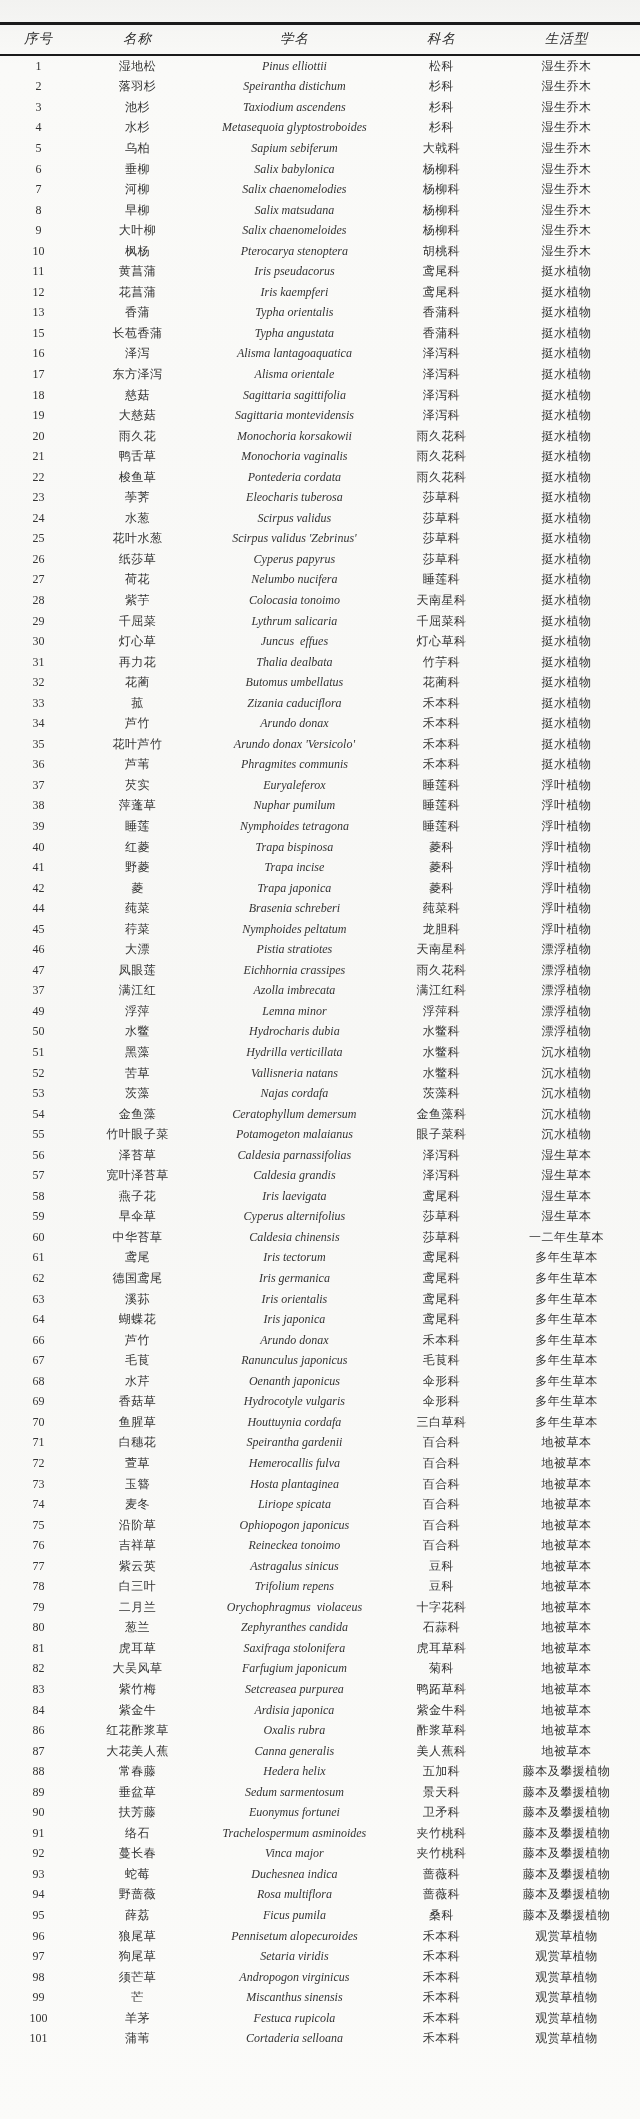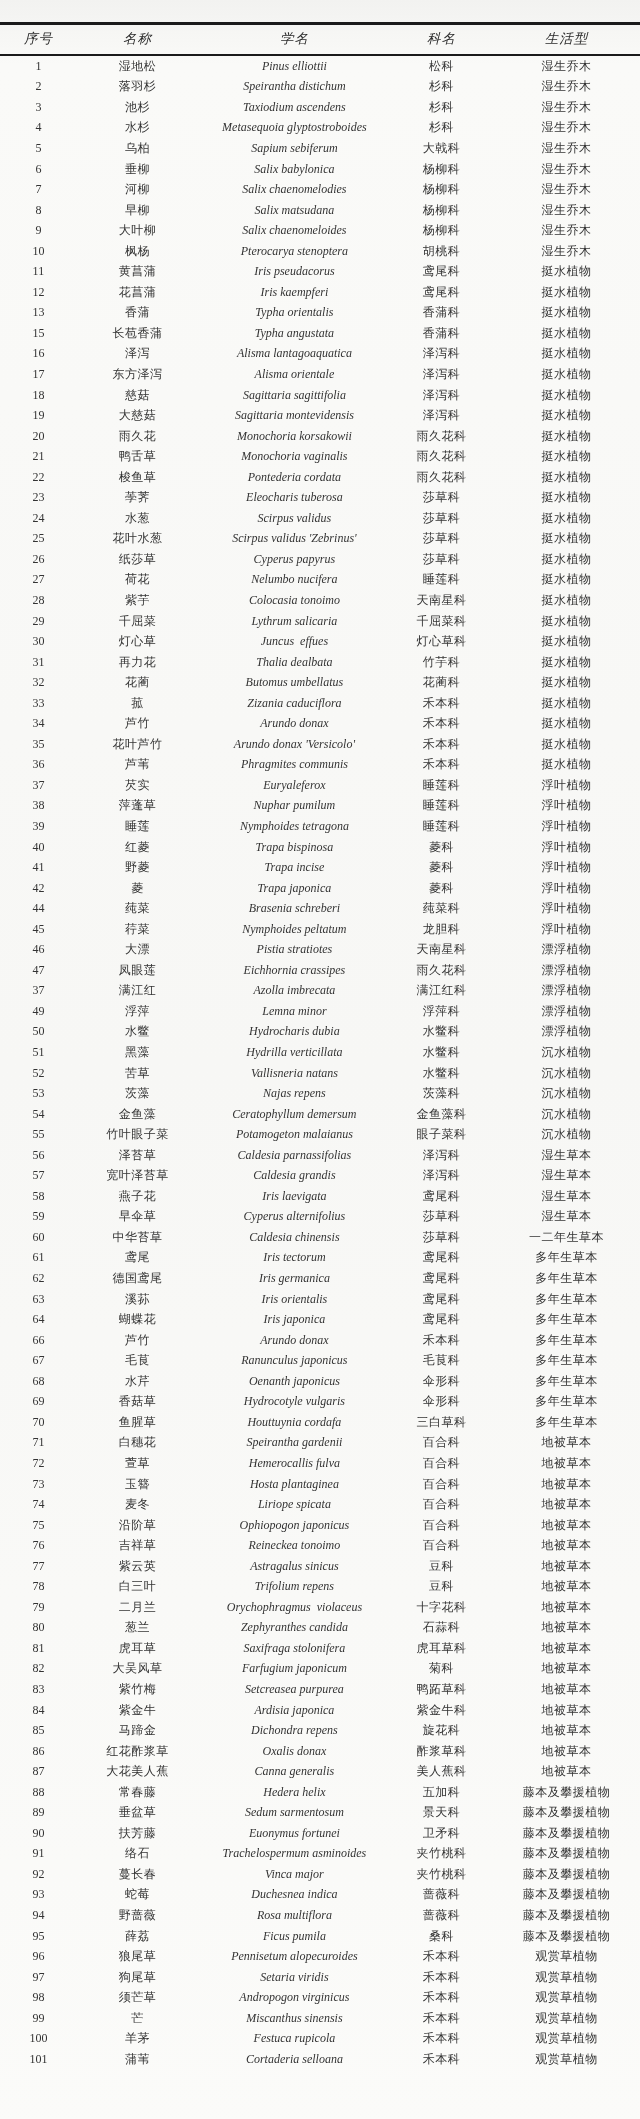--- a/index.html
+++ b/index.html
@@ -435,21 +435,21 @@
         <tr>
           <td class="col-index">52</td>
           <td class="col-name">苦草</td>
           <td class="col-sci">Vallisneria natans</td>
           <td class="col-family">水鳖科</td>
           <td class="col-life">沉水植物</td>
         </tr>
         <tr>
           <td class="col-index">53</td>
           <td class="col-name">茨藻</td>
-          <td class="col-sci">Najas repens</td>
+          <td class="col-sci">Najas cordafa</td>
           <td class="col-family">茨藻科</td>
           <td class="col-life">沉水植物</td>
         </tr>
         <tr>
           <td class="col-index">54</td>
           <td class="col-name">金鱼藻</td>
           <td class="col-sci">Ceratophyllum demersum</td>
           <td class="col-family">金鱼藻科</td>
           <td class="col-life">沉水植物</td>
         </tr>
@@ -650,30 +650,23 @@
           <td class="col-life">地被草本</td>
         </tr>
         <tr>
           <td class="col-index">84</td>
           <td class="col-name">紫金牛</td>
           <td class="col-sci">Ardisia japonica</td>
           <td class="col-family">紫金牛科</td>
           <td class="col-life">地被草本</td>
         </tr>
         <tr>
-          <td class="col-index">85</td>
-          <td class="col-name">马蹄金</td>
-          <td class="col-sci">Dichondra repens</td>
-          <td class="col-family">旋花科</td>
-          <td class="col-life">地被草本</td>
-        </tr>
-        <tr>
           <td class="col-index">86</td>
           <td class="col-name">红花酢浆草</td>
-          <td class="col-sci">Oxalis donax</td>
+          <td class="col-sci">Oxalis rubra</td>
           <td class="col-family">酢浆草科</td>
           <td class="col-life">地被草本</td>
         </tr>
         <tr>
           <td class="col-index">87</td>
           <td class="col-name">大花美人蕉</td>
           <td class="col-sci">Canna generalis</td>
           <td class="col-family">美人蕉科</td>
           <td class="col-life">地被草本</td>
         </tr>

